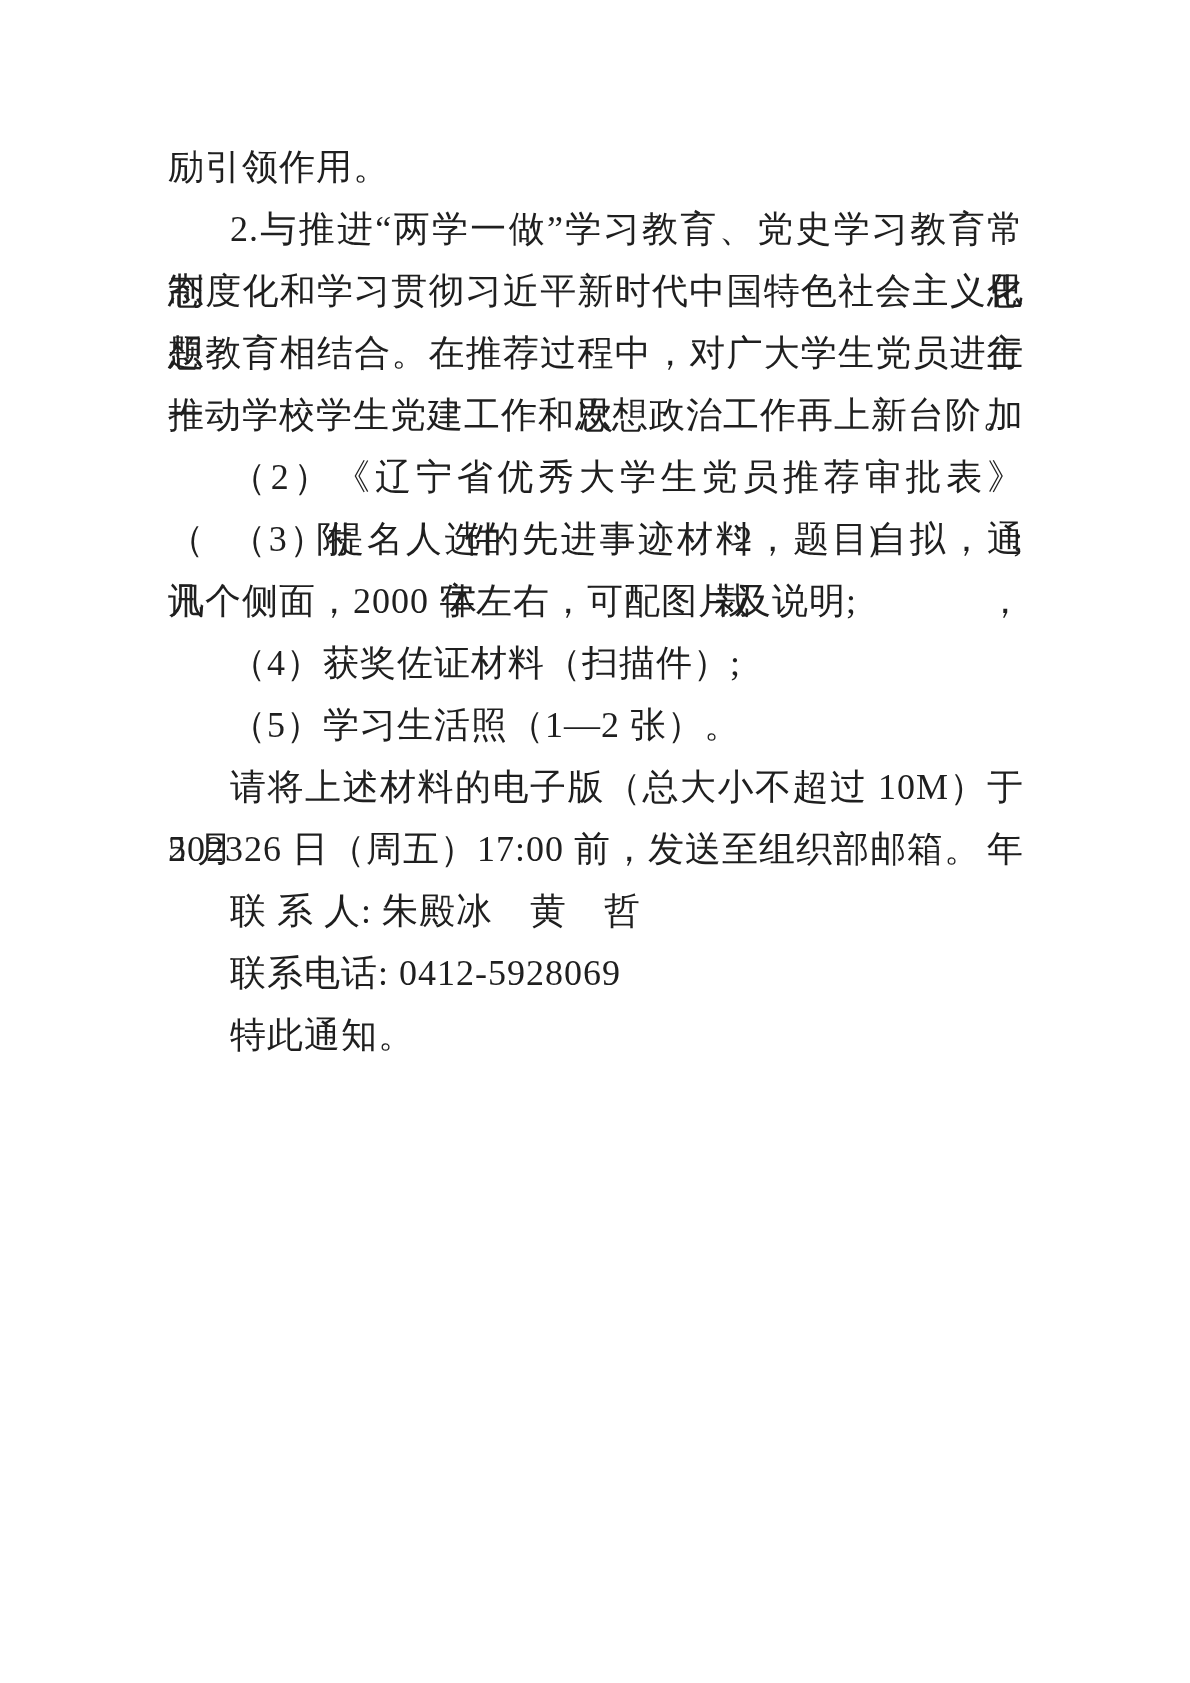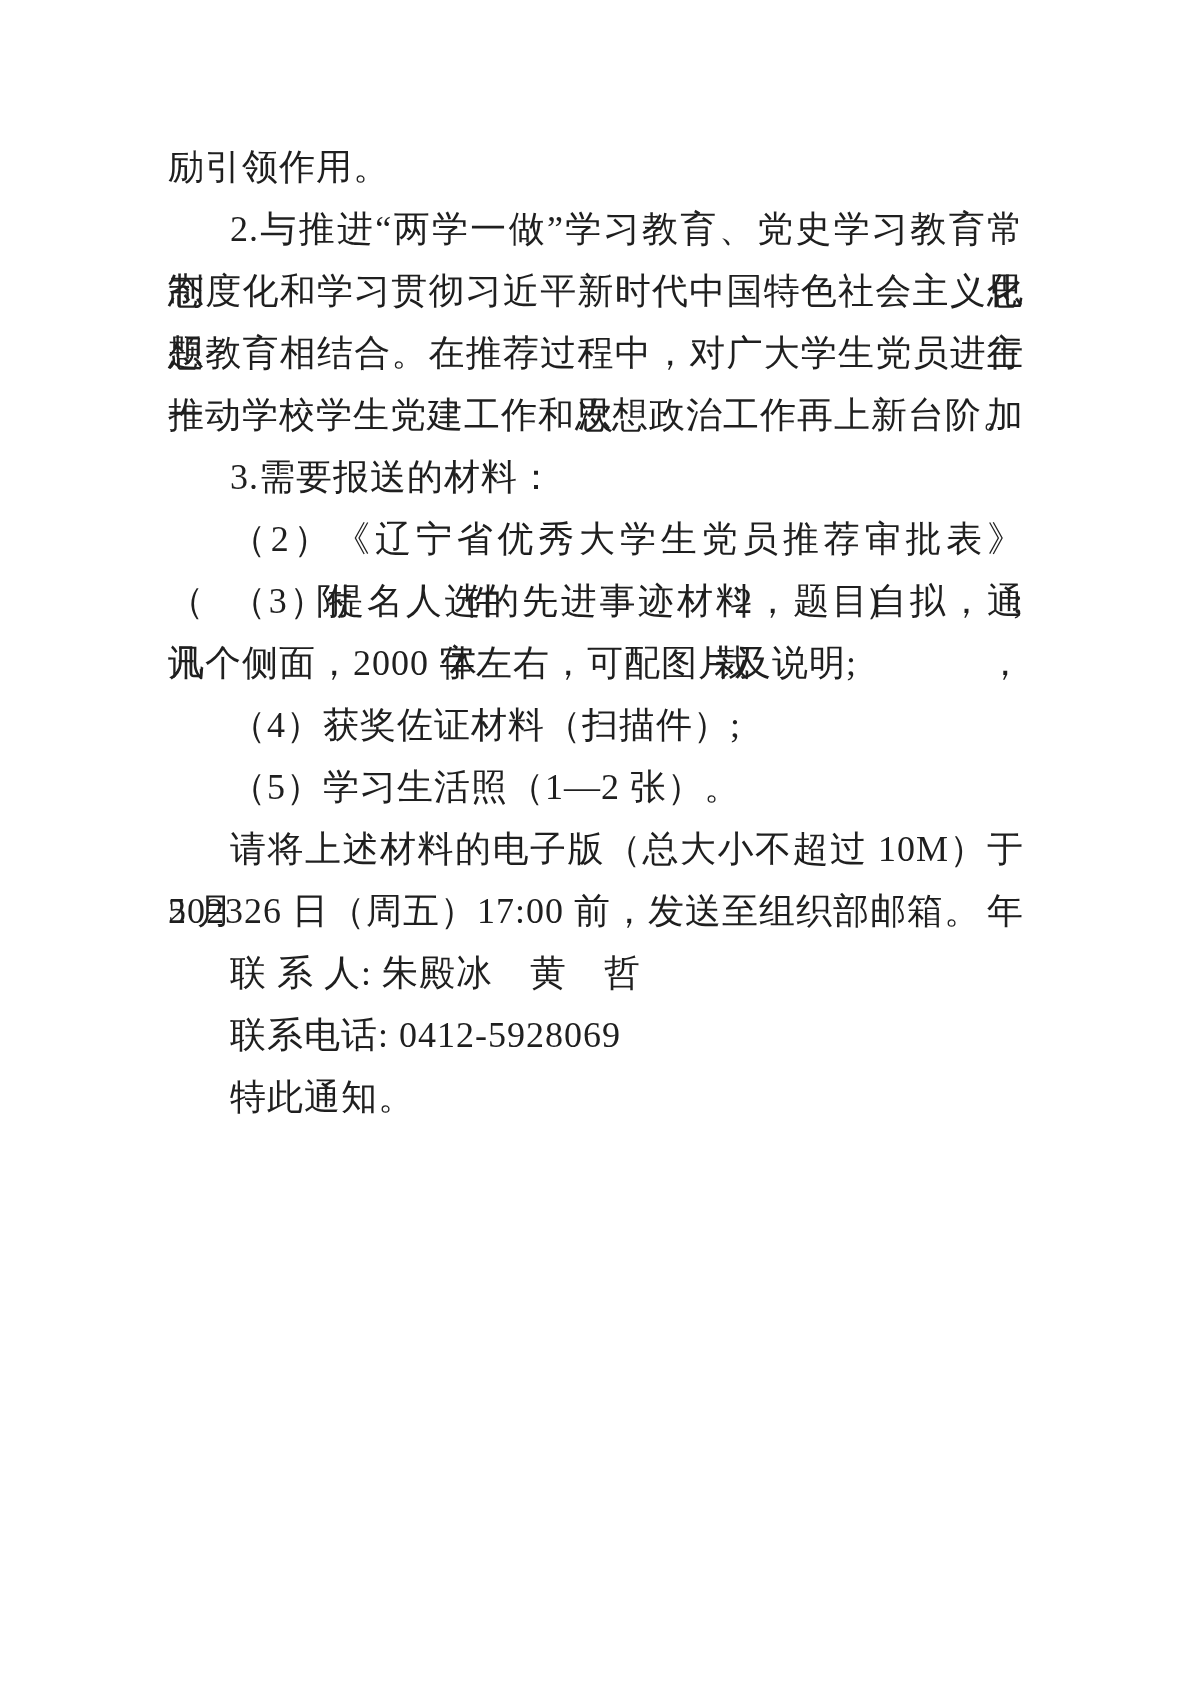--- a/index.html
+++ b/index.html
@@ -50,21 +50,20 @@
 </head>
 <body>
 
 <div class="page">
   <div class="content">
     <div class="line">励引领作用。</div>
     <div class="line ind just">2.与推进“两学一做”学习教育、党史学习教育常态化</div>
     <div class="line just">制度化和学习贯彻习近平新时代中国特色社会主义思想主</div>
     <div class="line just">题教育相结合。在推荐过程中，对广大学生党员进行一次加</div>
     <div class="line">推动学校学生党建工作和思想政治工作再上新台阶。</div>
-    <div class="line ind">3.需要报送的材料：</div>
     <div class="line ind just">（2）《辽宁省优秀大学生党员推荐审批表》（附件 2）;</div>
     <div class="line ind just">（3）提名人选的先进事迹材料，题目自拟，通讯体裁，</div>
     <div class="line">几个侧面，2000 字左右，可配图片及说明;</div>
     <div class="line ind">（4）获奖佐证材料（扫描件）;</div>
     <div class="line ind">（5）学习生活照（1—2 张）。</div>
     <div class="line ind just">请将上述材料的电子版（总大小不超过 10M）于 2023 年</div>
     <div class="line">5 月 26 日（周五）17:00 前，发送至组织部邮箱。</div>
     <div class="line ind">联 系 人: 朱殿冰　黄　哲</div>
     <div class="line ind">联系电话: 0412-5928069</div>
     <div class="line ind">特此通知。</div>

